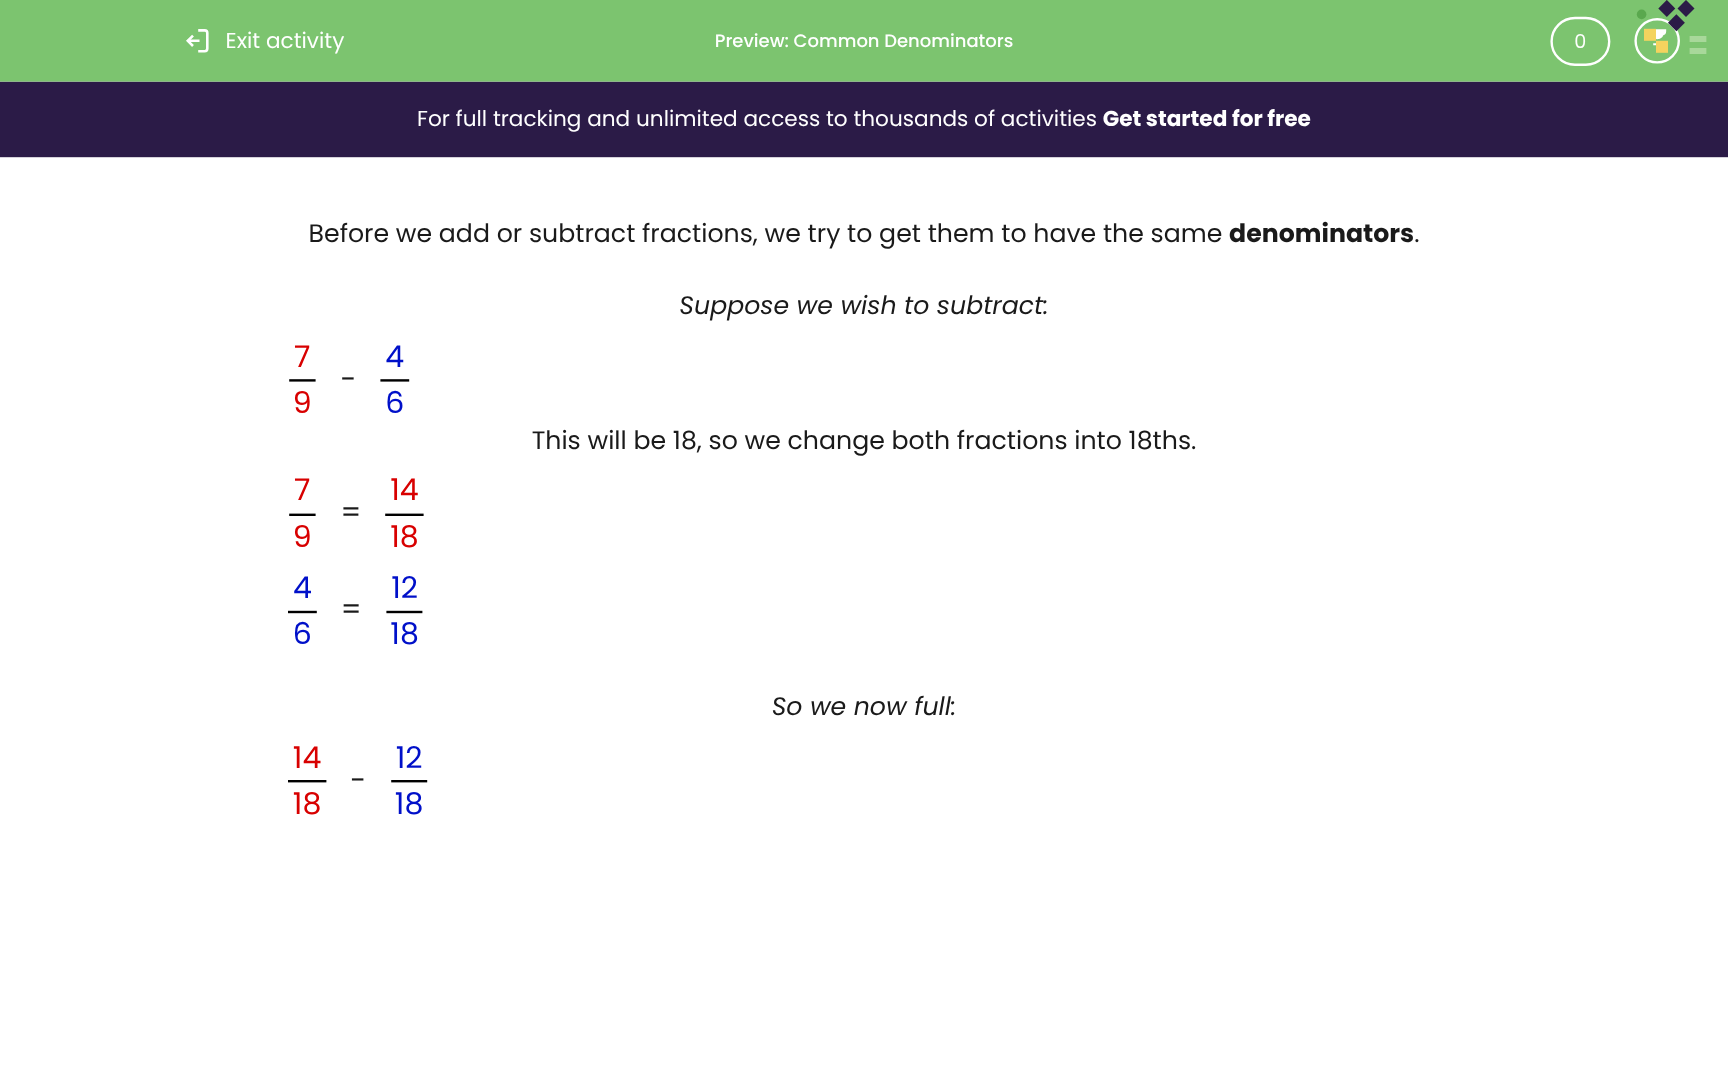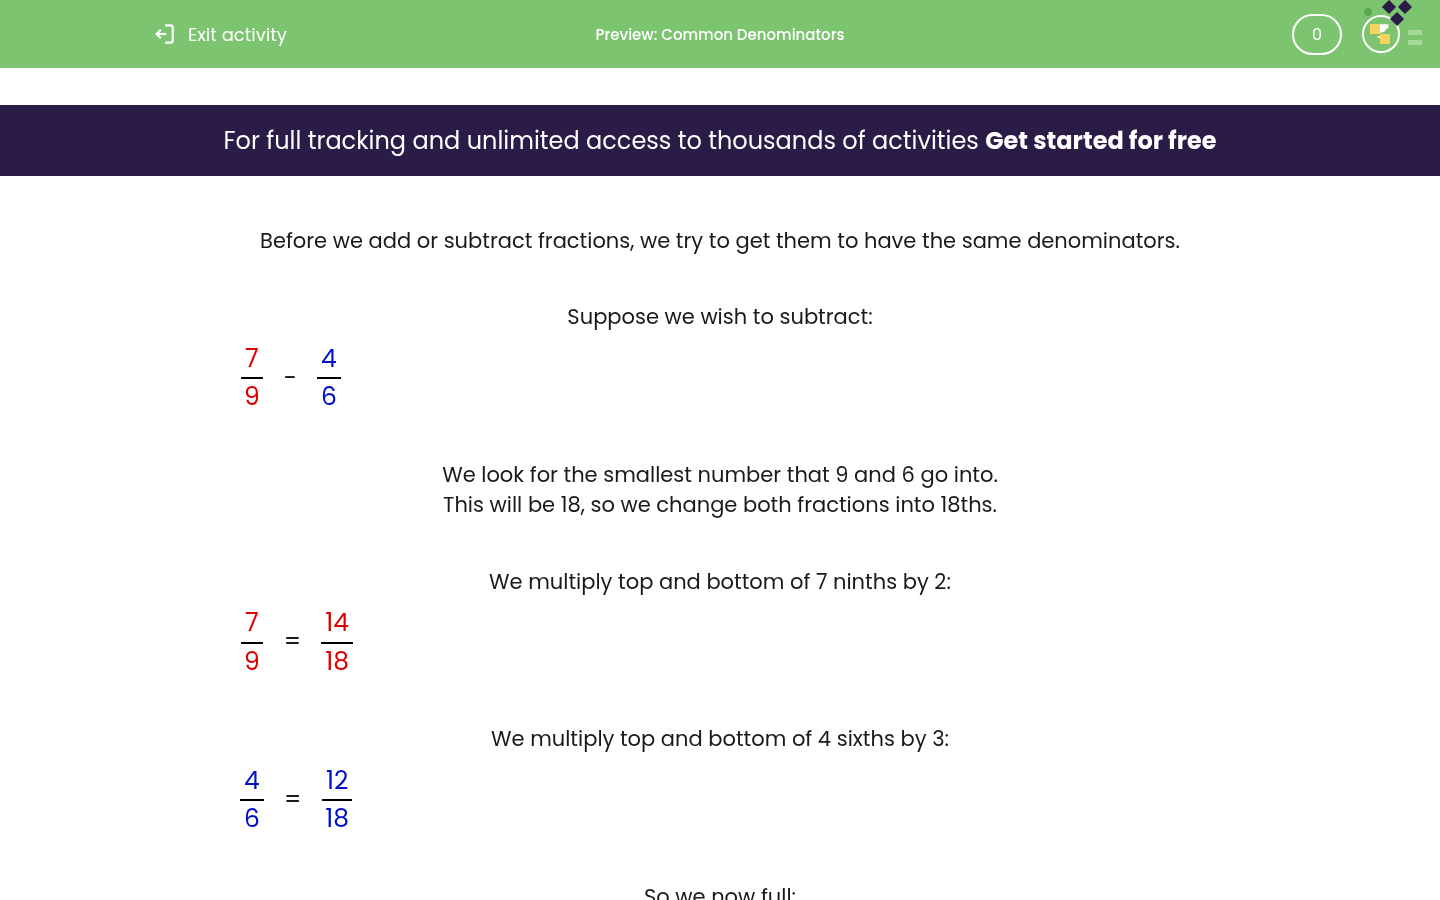--- a/index.html
+++ b/index.html
@@ -72,38 +72,37 @@
     top: 0;
     width: 80px;
     height: 68px;
     pointer-events: none;
   }
   .banner {
     background: #2b1b47;
     color: #ffffff;
     text-align: center;
     padding: 18px 0;
-    font-size: 24px;
-    margin-top: 37px;
+    font-size: 18px;
   }
   .banner .cta {
     font-weight: 700;
     cursor: pointer;
   }
   .content {
     padding: 50px 240px 0 240px;
     font-size: 21px;
     line-height: 1.45;
   }
   .content p {
     text-align: center;
     margin-bottom: 0;
   }
-  .content p.spaced { margin-top: 46px; }
-  .content strong { font-weight: 400; }
+  .content p.spaced { margin-top: 30px; font-style: italic; }
+  .content strong { font-weight: 700; }
   .frac-row {
     display: flex;
     align-items: center;
     gap: 18px;
     margin-top: 10px;
     font-size: 25px;
   }
   .frac {
     display: inline-flex;
     flex-direction: column;
@@ -180,37 +179,34 @@
       <span class="num">7</span>
       <span class="den">9</span>
     </span>
     <span class="op">-</span>
     <span class="frac blue">
       <span class="num">4</span>
       <span class="den">6</span>
     </span>
   </div>
 
-  <p class="spaced">We look for the smallest number that 9 and 6 go into.</p>
   <p>This will be 18, so we change both fractions into 18ths.</p>
 
-  <p class="spaced">We multiply top and bottom of 7 ninths by 2:</p>
   <div class="frac-row">
     <span class="frac red">
       <span class="num">7</span>
       <span class="den">9</span>
     </span>
     <span class="op">=</span>
     <span class="frac red">
       <span class="num">14</span>
       <span class="den">18</span>
     </span>
   </div>
 
-  <p class="spaced">We multiply top and bottom of 4 sixths by 3:</p>
   <div class="frac-row">
     <span class="frac blue">
       <span class="num">4</span>
       <span class="den">6</span>
     </span>
     <span class="op">=</span>
     <span class="frac blue">
       <span class="num">12</span>
       <span class="den">18</span>
     </span>

